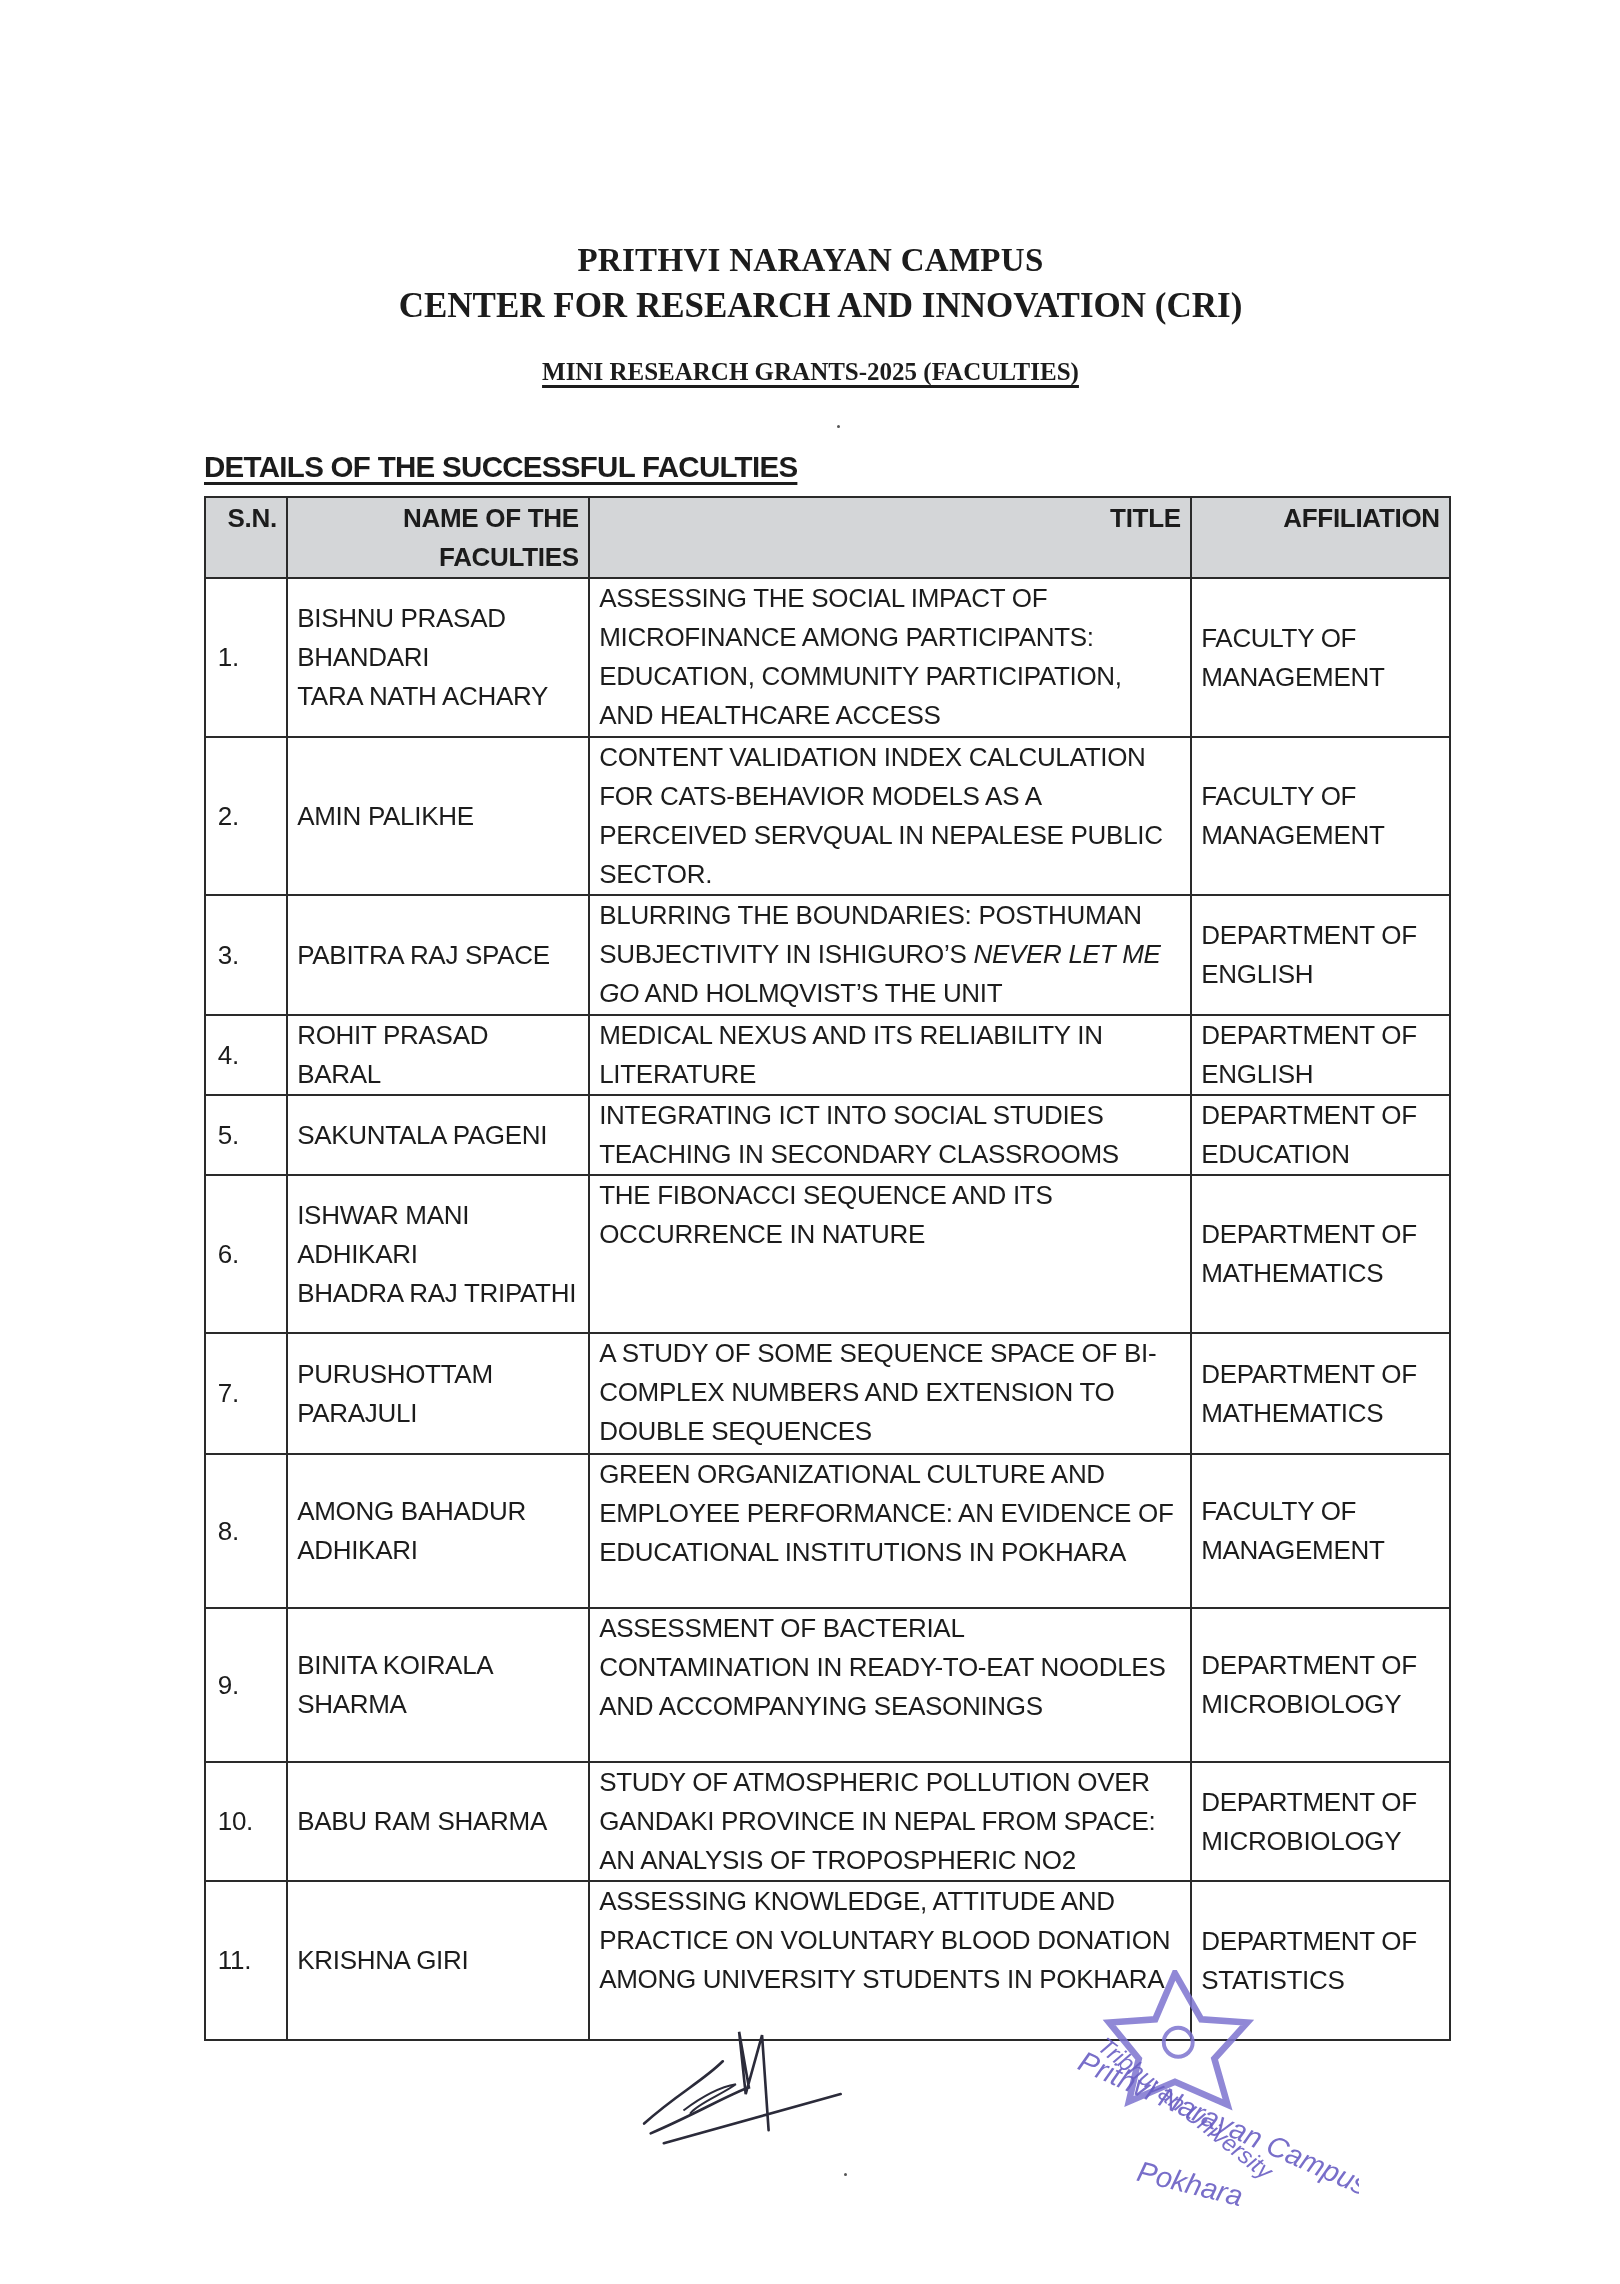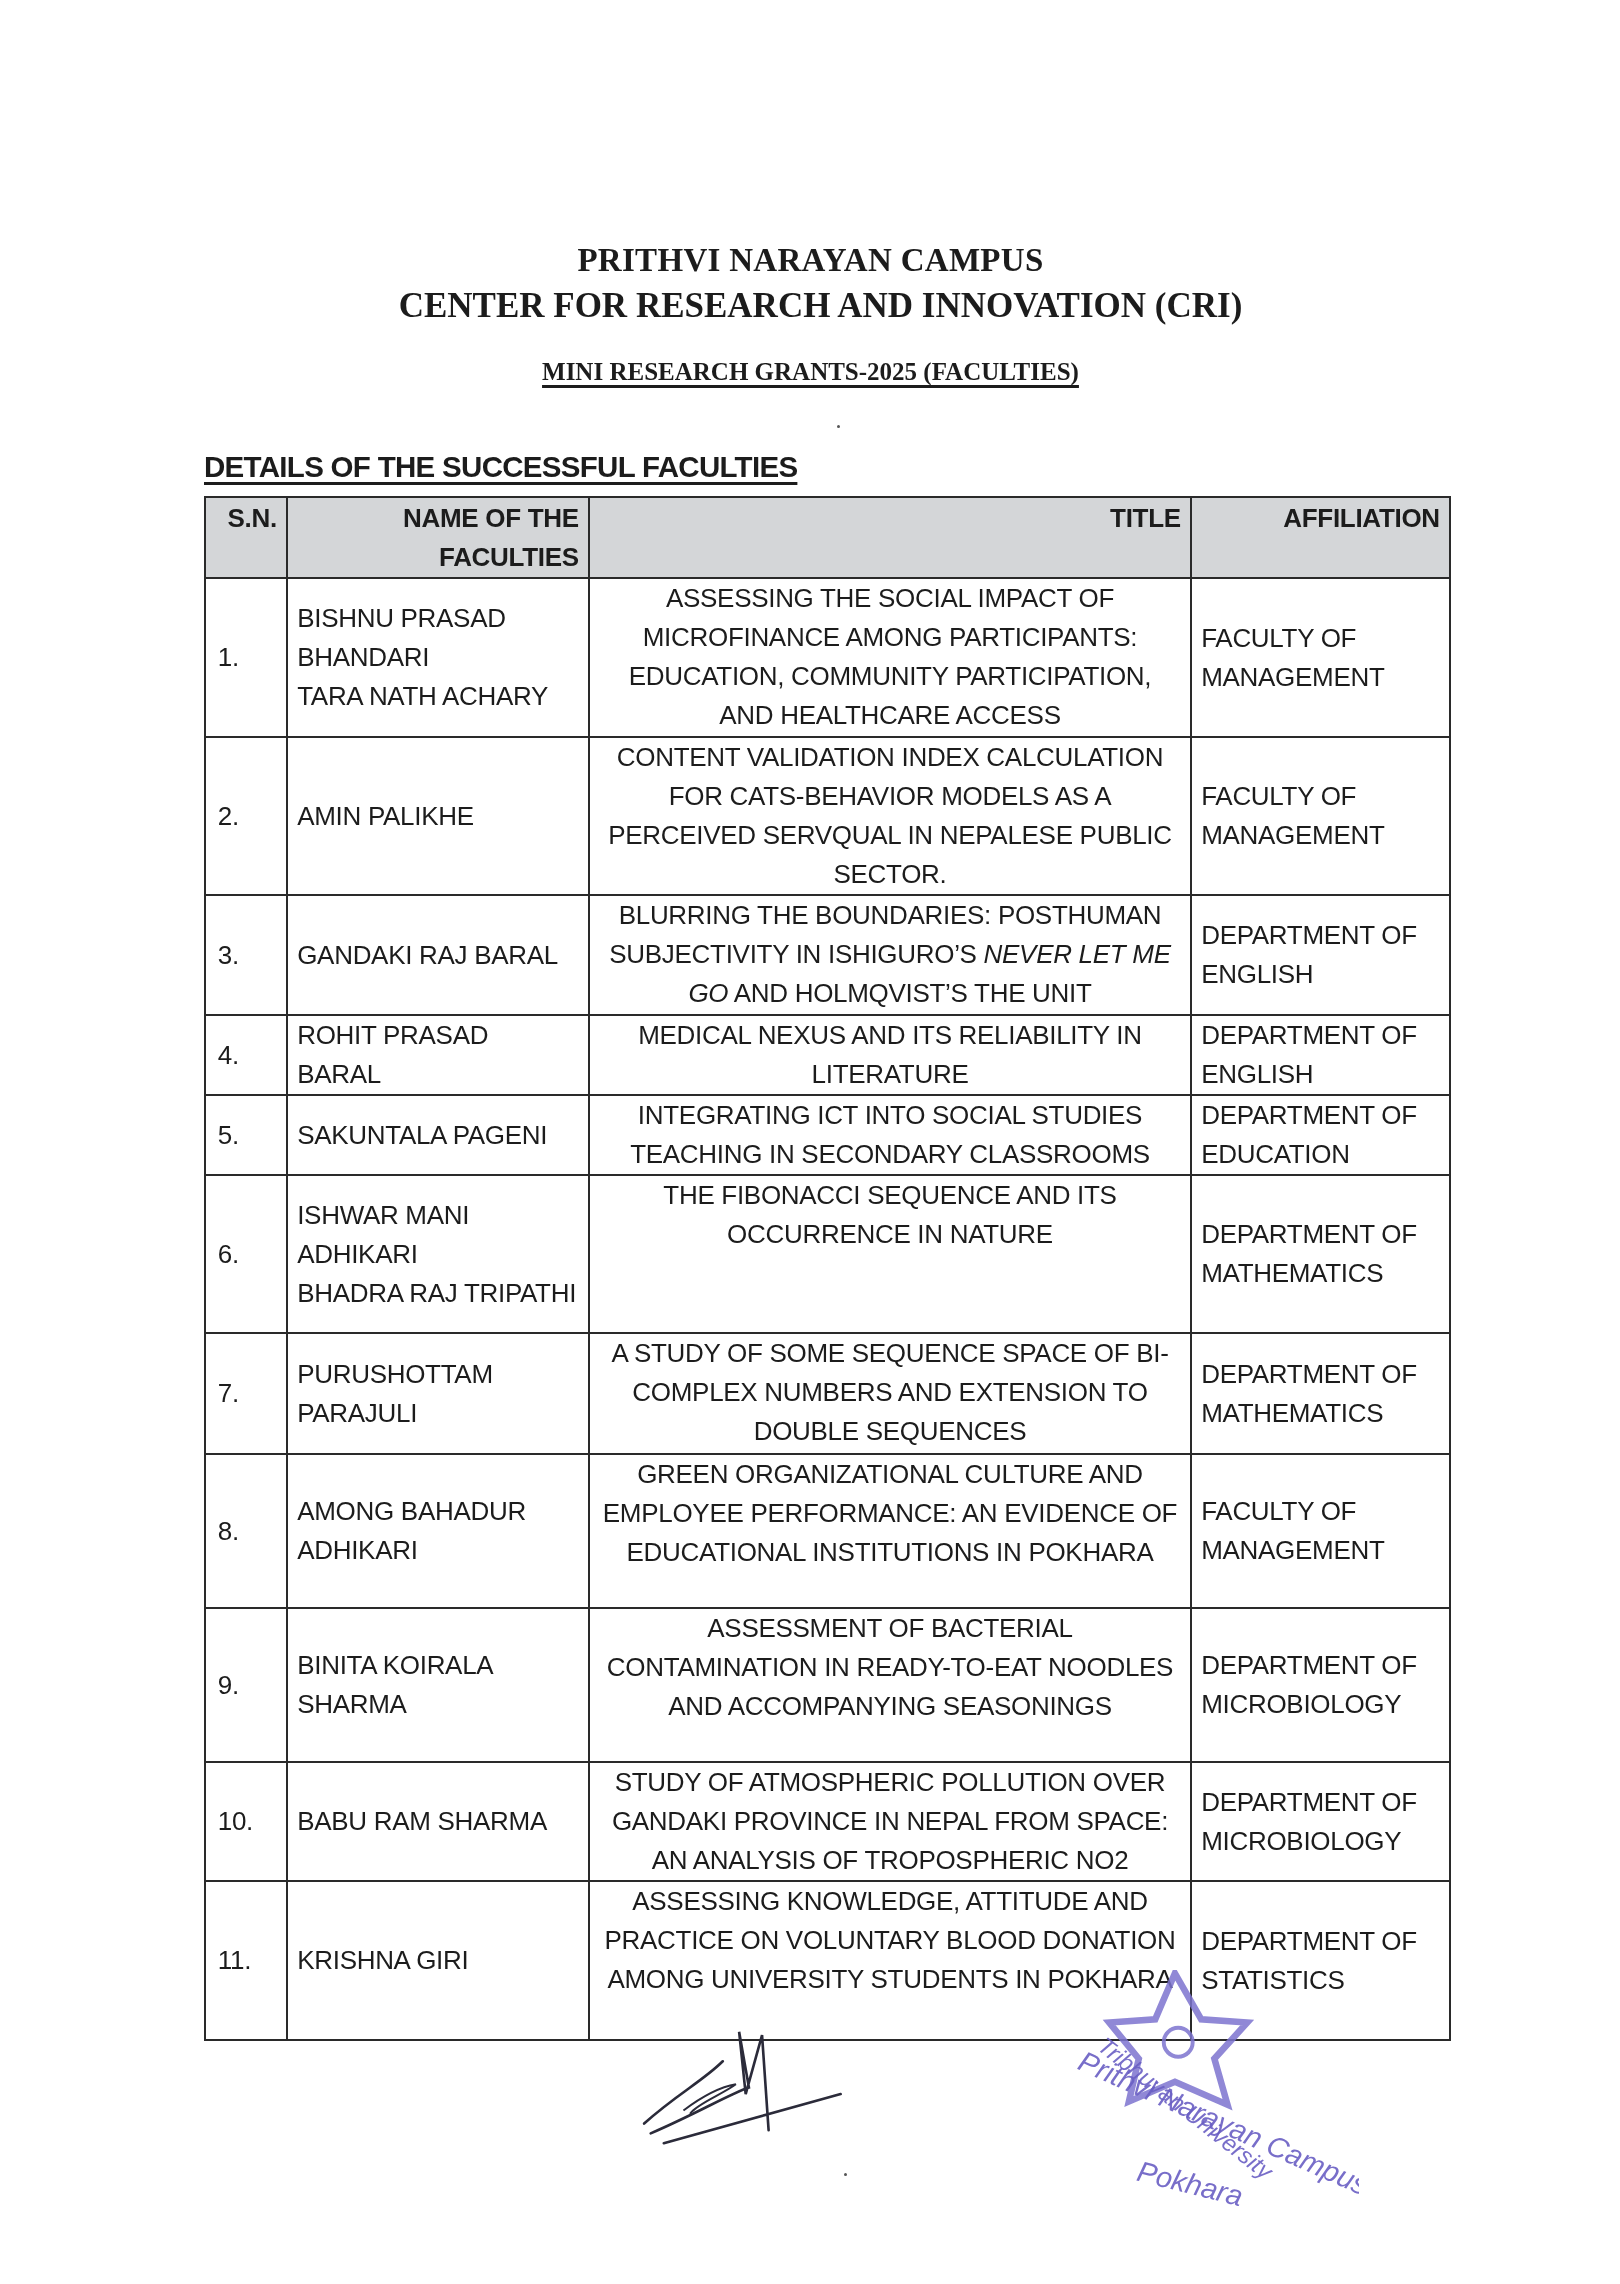--- a/index.html
+++ b/index.html
@@ -10,21 +10,21 @@
   .h2 { position: absolute; left: 0; width: 1621px; text-align: center; top: 286px; font-size: 35px; padding-left: 10px; }
   .h3 { position: absolute; left: 0; width: 1621px; text-align: center; top: 358px; font-size: 25px; }
   .h3 span { text-decoration: underline; text-decoration-thickness: 2.6px; text-underline-offset: 5.3px; }
   .section-title { position: absolute; left: 204px; top: 450px; font-size: 29.5px; font-weight: bold; letter-spacing: -0.7px; text-decoration: underline; text-decoration-thickness: 3.3px; text-underline-offset: 5.3px; text-align: center; }
   table { position: absolute; left: 204px; top: 496px; width: 1245px; border-collapse: collapse; table-layout: fixed; }
   col.c1 { width: 82px; } col.c2 { width: 302px; } col.c3 { width: 602px; } col.c4 { width: 259px; }
   th, td { border: 2px solid #2a2a2a; font-family: "Liberation Sans", "DejaVu Sans", sans-serif; font-size: 26px; line-height: 39px; padding: 0 9.2px; vertical-align: middle; text-align: left; letter-spacing: -0.3px; }
   th { background: #d4d6d8; font-weight: bold; text-align: right; vertical-align: top; height: 74px; padding-top: 1.3px; }
   td.sn { text-align: left; padding-left: 11.8px; }
   td.aff { }
-  td.title { vertical-align: top; text-align: center; }
+  td.title { vertical-align: top; }
   .name-line { display: block; }
   .signature { position: absolute; left: 624px; top: 2022px; width: 263px; height: 131px; }
   .stamp { position: absolute; left: 1004px; top: 1970px; width: 355px; height: 276px; }
   .dot { position: absolute; width: 3.3px; height: 3.3px; background: #555; border-radius: 50%; }
 </style>
 </head>
 <body>
 
 <div class="h1 serif">PRITHVI NARAYAN CAMPUS</div>
 <div class="h2 serif">CENTER FOR RESEARCH AND INNOVATION (CRI)</div>
@@ -61,21 +61,21 @@
         <td class="sn">2.</td>
         <td>
           <span class="name-line">AMIN PALIKHE</span>
         </td>
         <td class="title">CONTENT VALIDATION INDEX CALCULATION FOR CATS-BEHAVIOR MODELS AS A PERCEIVED SERVQUAL IN NEPALESE PUBLIC SECTOR.</td>
         <td class="aff">FACULTY OF MANAGEMENT</td>
       </tr>
       <tr style="height: 120px;">
         <td class="sn">3.</td>
         <td>
-          <span class="name-line">GANDAKI RAJ BARAL</span>
+          <span class="name-line">PABITRA RAJ SPACE</span>
         </td>
         <td class="title"><span>BLURRING THE BOUNDARIES: POSTHUMAN SUBJECTIVITY IN ISHIGURO’S </span><i>NEVER LET ME GO</i><span> AND HOLMQVIST’S THE UNIT</span></td>
         <td class="aff">DEPARTMENT OF ENGLISH</td>
       </tr>
       <tr style="height: 77px;">
         <td class="sn">4.</td>
         <td>
           <span class="name-line">ROHIT PRASAD BARAL</span>
         </td>
         <td class="title">MEDICAL NEXUS AND ITS RELIABILITY IN LITERATURE</td>

